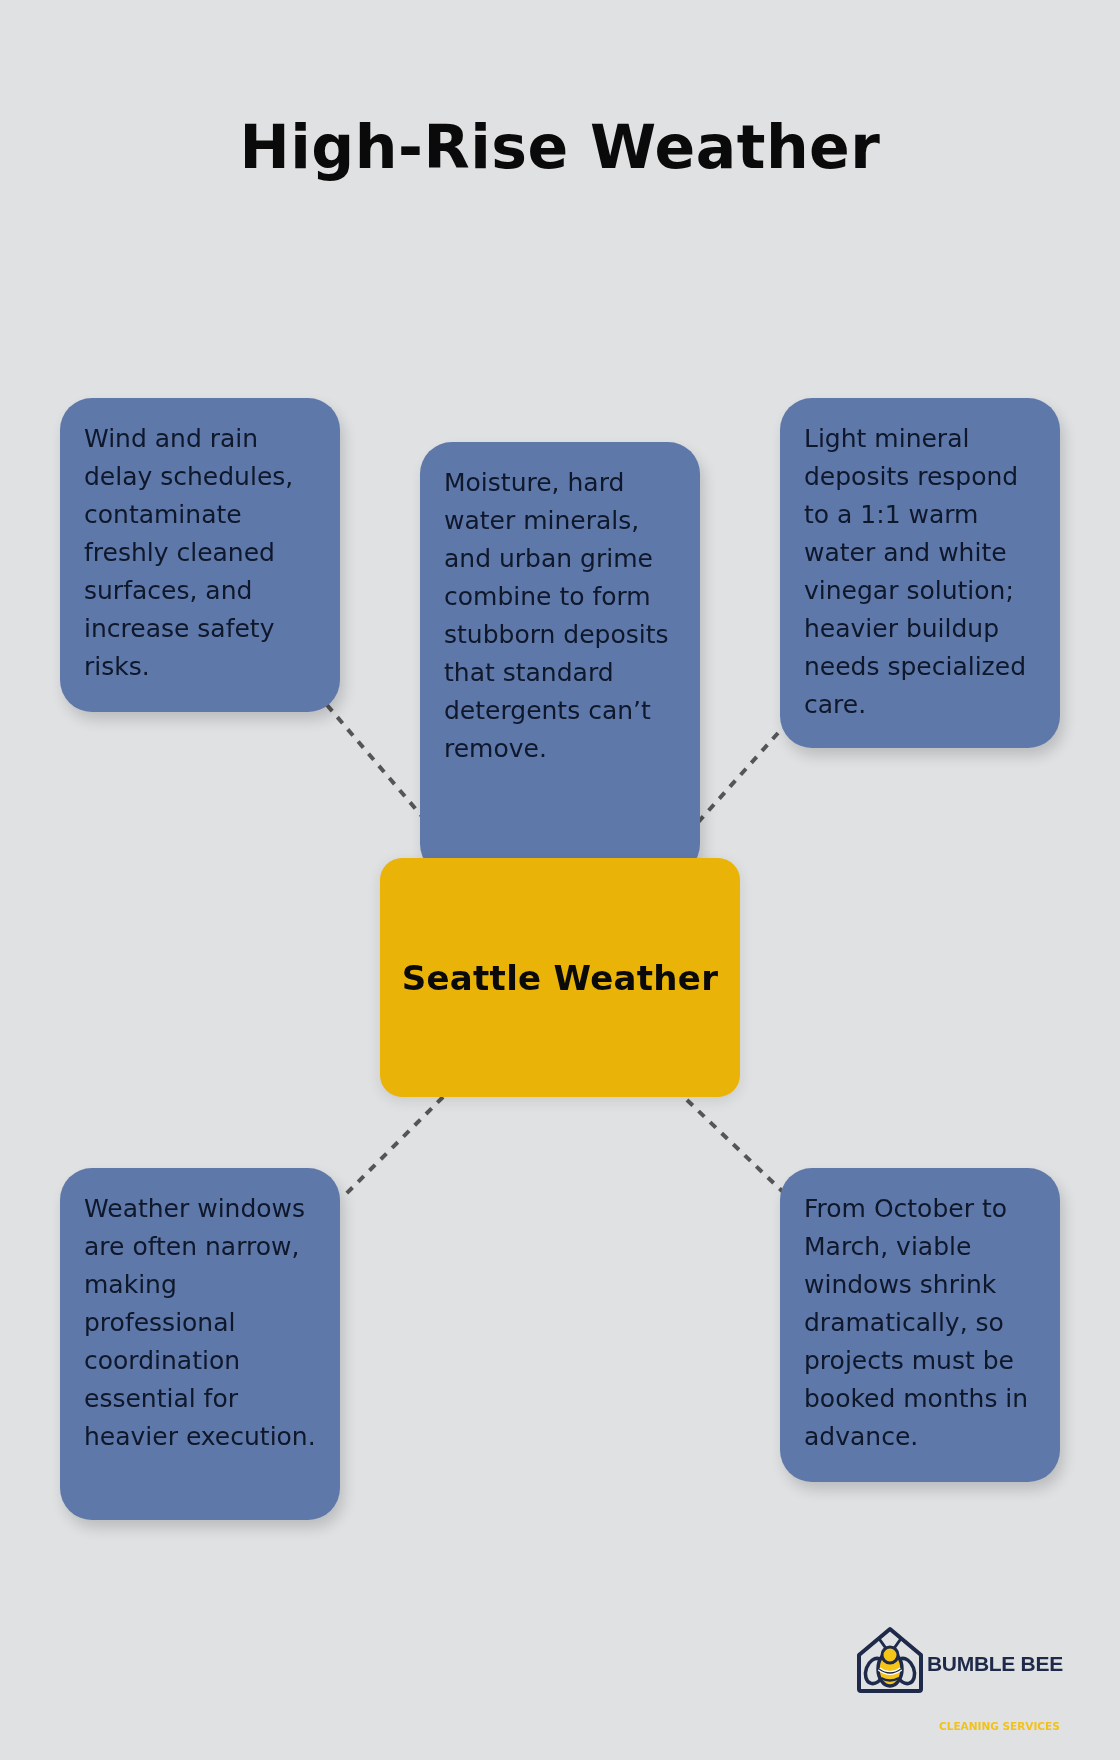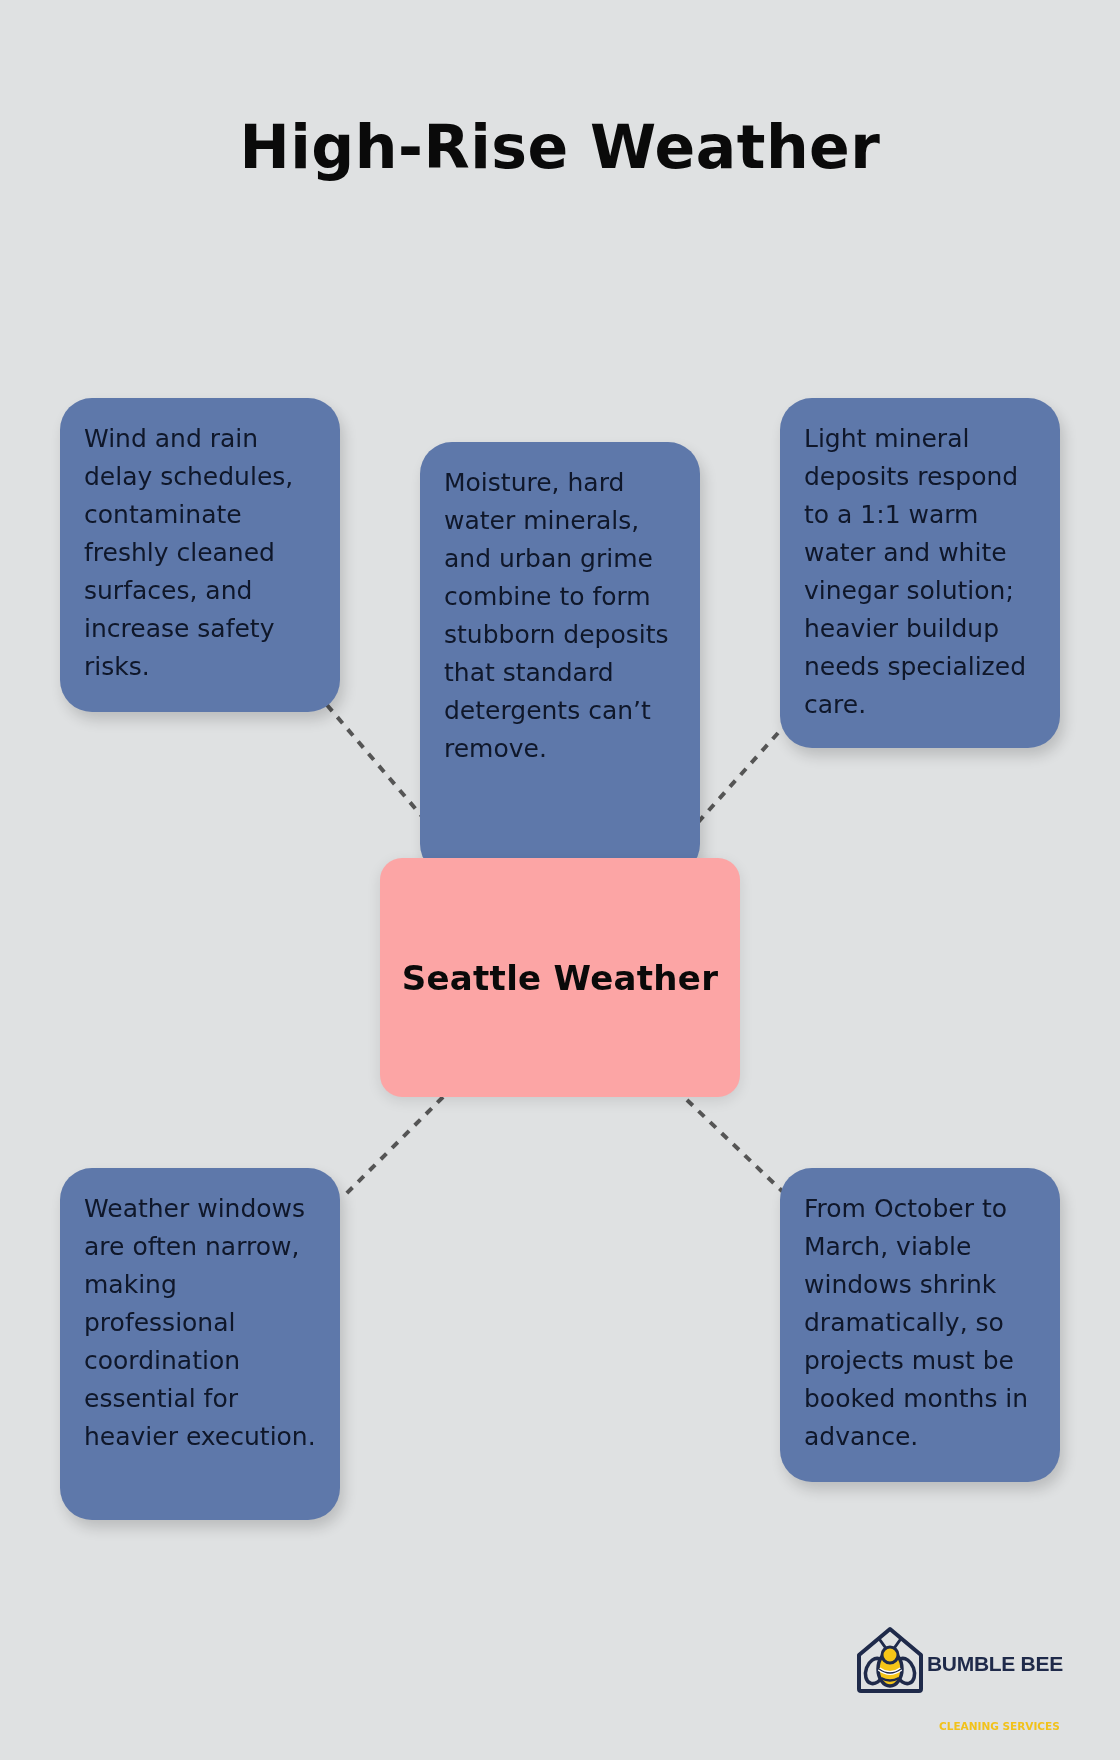--- a/index.html
+++ b/index.html
@@ -51,21 +51,21 @@
     .card-3 { left: 780px; top: 398px; height: 350px; }
     .card-4 { left: 60px;  top: 1168px; height: 352px; }
     .card-5 { left: 780px; top: 1168px; height: 314px; }
 
     .center-box {
       position: absolute;
       left: 380px;
       top: 858px;
       width: 360px;
       height: 239px;
-      background: #fca5a5;
+      background: #eab308;
       border-radius: 22px;
       box-shadow: 0 4px 14px rgba(0,0,0,0.10);
       display: flex;
       align-items: center;
       justify-content: center;
     }
     .center-label {
       font-weight: bold;
       font-size: 34px;
       color: #0a0a0a;

